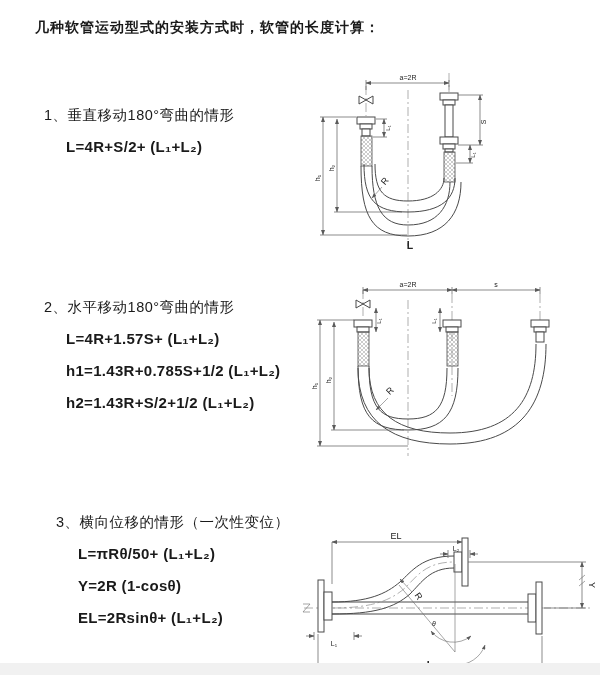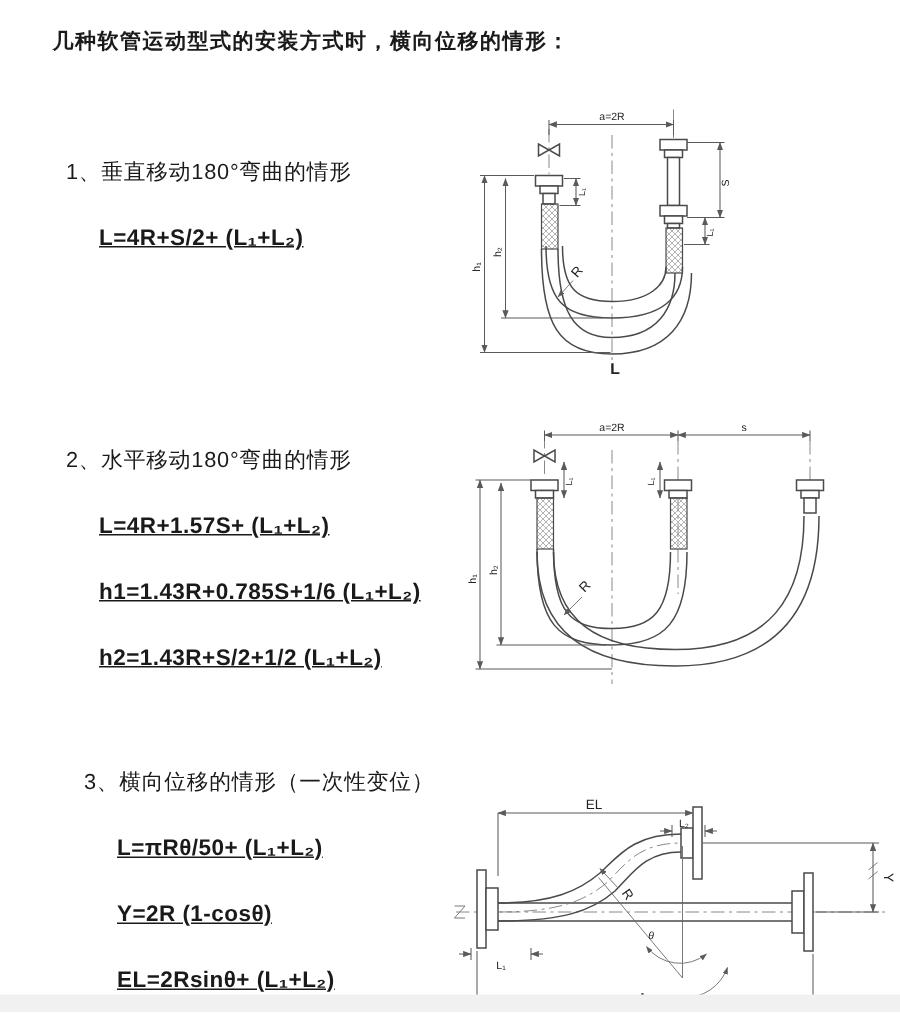--- a/index.html
+++ b/index.html
@@ -1,21 +1,21 @@
 <!DOCTYPE html>
 <html><head>
 <meta charset="utf-8">
 <style>
   html,body { margin:0; padding:0; background:#ffffff; }
   body { font-family: "Liberation Sans", "DejaVu Sans", sans-serif; color:#1a1a1a; }
   .page { position:relative; width:600px; height:675px; background:#ffffff; overflow:hidden; }
   .title { position:absolute; left:35px; top:19px; margin:0; font-size:14px; font-weight:700; letter-spacing:1px; }
   .sec { position:absolute; width:300px; }
   .sec h2 { margin:0; font-size:14.5px; font-weight:400; line-height:32px; letter-spacing:0.5px; }
-  .sec .formula { margin:12px 0 0 22px; font-size:15px; font-weight:600; line-height:32px; letter-spacing:0.3px; white-space:nowrap;text-decoration:underline; }
+  .sec .formula { margin:0 0 0 22px; font-size:15px; font-weight:600; line-height:32px; letter-spacing:0.3px; white-space:nowrap; }
   #sec1 { left:44px; top:99px; }
   #sec2 { left:44px; top:291px; }
   #sec3 { left:56px; top:506px; }
   .dwg { position:absolute; }
   #d1 { left:312px; top:70px; }
   #d2 { left:308px; top:276px; }
   #d3 { left:298px; top:498px;margin-top:30px; }
   svg { display:block; }
   svg .st   { fill:none; stroke:#4a4a4a; stroke-width:1; }
   svg .fit  { fill:#ffffff; stroke:#4a4a4a; stroke-width:1; }
@@ -27,31 +27,31 @@
   svg text.fs7 { font-size:7px; }
   svg text.fs9 { font-size:9px; }
   svg text.big { font-size:10.5px; font-weight:700; }
   .bottom-strip { position:absolute; left:0; bottom:0; width:600px; height:12px; background:#f1f1f1; }
 </style>
 </head>
 <body>
 
 <div class="page">
 
-  <h1 class="title">几种软管运动型式的安装方式时，横向位移的情形：</h1>
+  <h1 class="title">几种软管运动型式的安装方式时，软管的长度计算：</h1>
 
   <section class="sec" id="sec1">
     <h2>1、垂直移动180°弯曲的情形</h2>
     <p class="formula">L=4R+S/2+ (L₁+L₂)</p>
   </section>
 
   <section class="sec" id="sec2">
     <h2>2、水平移动180°弯曲的情形</h2>
     <p class="formula">L=4R+1.57S+ (L₁+L₂)</p>
-    <p class="formula">h1=1.43R+0.785S+1/6 (L₁+L₂)</p>
+    <p class="formula">h1=1.43R+0.785S+1/2 (L₁+L₂)</p>
     <p class="formula">h2=1.43R+S/2+1/2 (L₁+L₂)</p>
   </section>
 
   <section class="sec" id="sec3">
     <h2>3、横向位移的情形（一次性变位）</h2>
     <p class="formula">L=πRθ/50+ (L₁+L₂)</p>
     <p class="formula">Y=2R (1-cosθ)</p>
     <p class="formula">EL=2Rsinθ+ (L₁+L₂)</p>
   </section>
 

